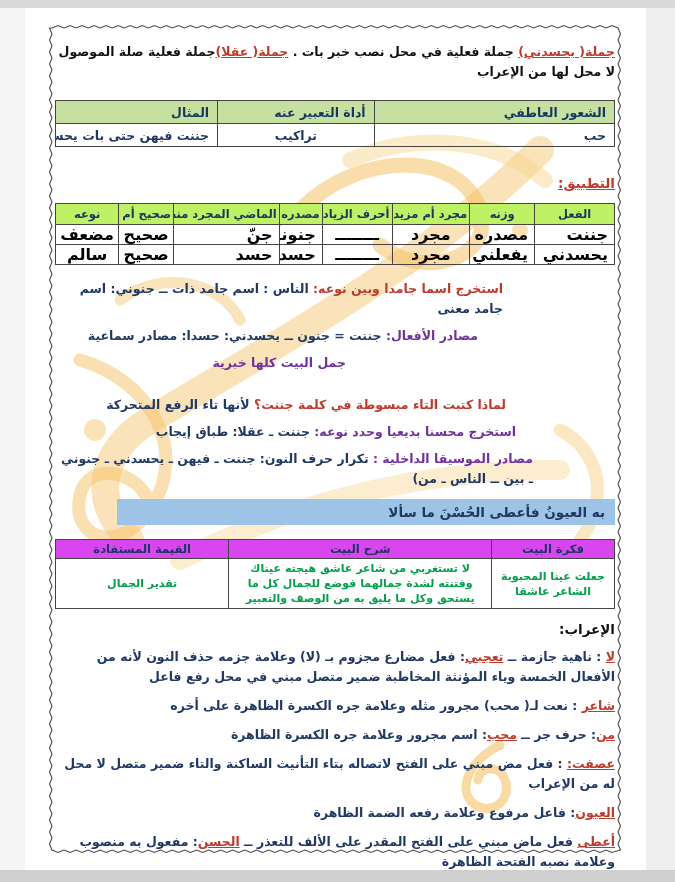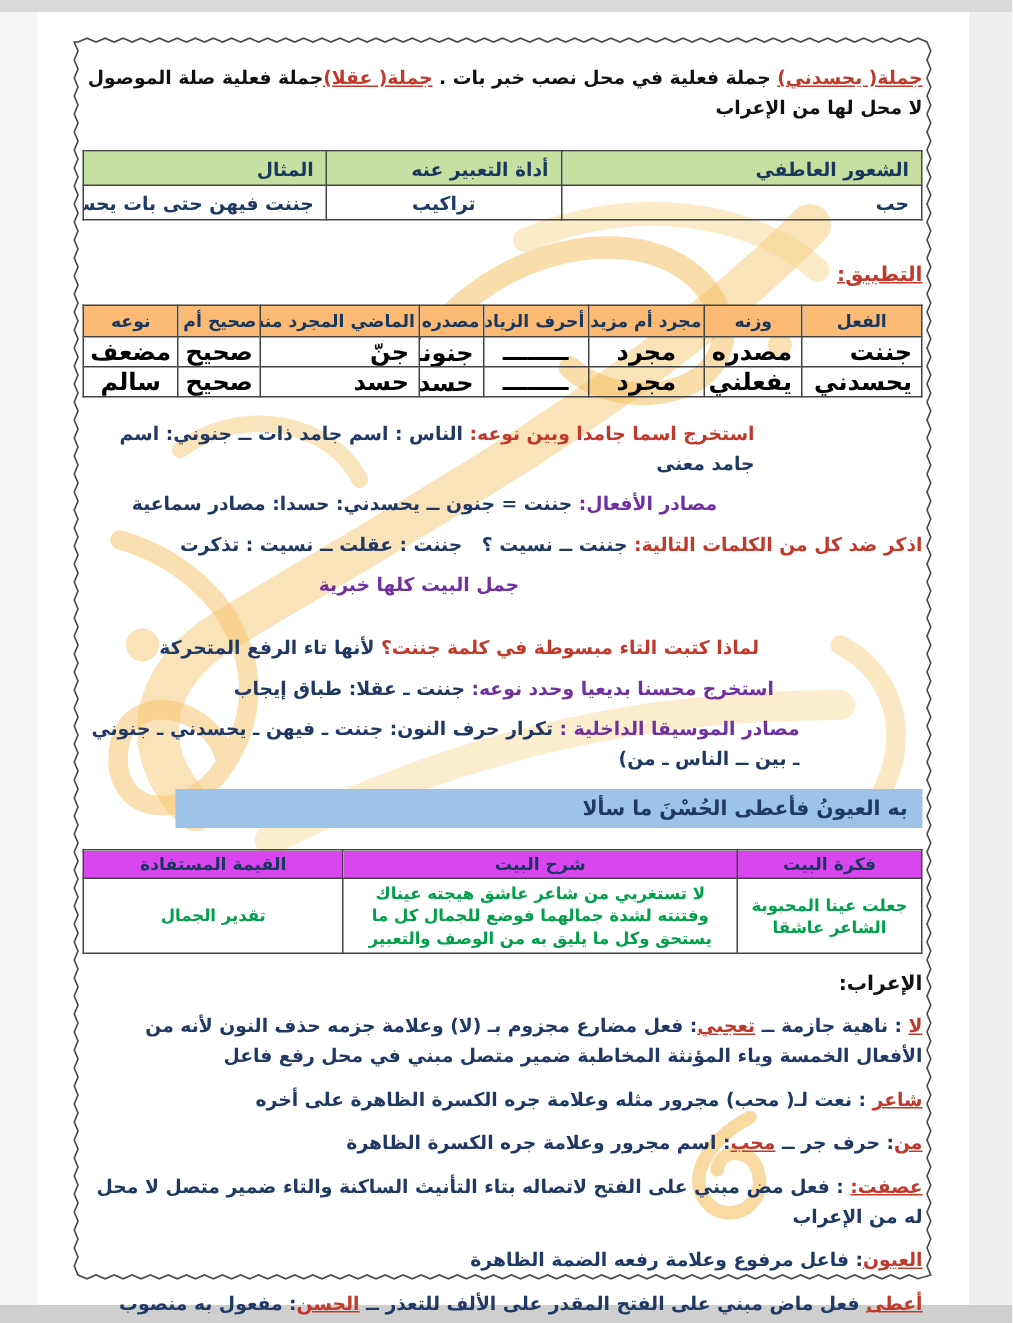--- a/index.html
+++ b/index.html
@@ -28,21 +28,21 @@
   .heading-i3rab{margin-top:10px;color:#111;}
   table.t{border-collapse:collapse;width:100%;table-layout:fixed;direction:rtl;}
   table.t th,table.t td{border:1px solid #444;overflow:hidden;white-space:nowrap;}
   table.t1{margin-top:18px;font-size:12.5px;}
   table.t1 th{background:#c6e0a2;color:#17375e;height:22px;text-align:right;padding:0 8px;}
   table.t1 td{color:#1f3864;height:22px;padding:0 8px;}
   table.t1 td:nth-child(1){text-align:right;}
   table.t1 td:nth-child(2){text-align:center;}
   table.t1 td:nth-child(3){text-align:right;}
   table.t2{margin-top:10px;font-size:11.5px;}
-  table.t2 th{background:#fdba74;color:#17375e;height:20px;text-align:center;padding:0 2px;}
+  table.t2 th{background:#bef264;color:#17375e;height:20px;text-align:center;padding:0 2px;}
   table.t2 td{color:#000000;height:17px;text-align:center;padding:0 3px;font-size:16px;}
   table.t2 td:nth-child(1),table.t2 td:nth-child(2),
   table.t2 td:nth-child(5),table.t2 td:nth-child(6){text-align:right;padding-right:6px;}
   table.t3{margin-top:14px;font-size:11.5px;}
   table.t3 th{background:#d946ef;color:#17375e;height:18px;text-align:center;padding:0 6px;}
   table.t3 td{color:#00a04a;text-align:center;padding:2px 4px;font-size:11px;
               white-space:normal;line-height:15px;vertical-align:middle;}
   .qa{margin-top:14px;}
   .verse{margin-top:10px;width:498px;height:26px;background:#9dc3e6;color:#1f3864;
          display:flex;justify-content:space-between;align-items:center;
@@ -146,21 +146,20 @@
             <td>حسد</td>
             <td>صحيح</td>
             <td>سالم</td>
           </tr>
         </tbody>
       </table>
 
     <div class="qa">
         <div class="line" style="margin-right: 112px;"><span class="c-red">استخرج اسما جامدا وبين نوعه: </span><span class="c-navy">الناس : اسم جامد ذات ــ جنوني: اسم جامد معنى</span></div>
         <div class="line" style="margin-right: 137px;"><span class="c-purple">مصادر الأفعال: </span><span class="c-navy">جننت = جنون ــ يحسدني: حسدا: مصادر سماعية</span></div>
-        <div class="line"><span class="c-red">اذكر ضد كل من الكلمات التالية: </span><span class="c-navy">جننت ــ نسيت ؟&nbsp;&nbsp; جننت : عقلت ــ نسيت : تذكرت</span></div>
         <div class="line" style="margin-right: 269px;"><span class="c-purple">جمل البيت كلها خبرية</span></div>
         <div class="line" style="margin-right: 109px; margin-top: 22px;"><span class="c-red">لماذا كتبت التاء مبسوطة في كلمة جننت؟ </span><span class="c-navy">لأنها تاء الرفع المتحركة</span></div>
         <div class="line" style="margin-right: 99px;"><span class="c-purple">استخرج محسنا بديعيا وحدد نوعه: </span><span class="c-navy">جننت ـ عقلا: طباق إيجاب</span></div>
         <div class="line" style="margin-right: 82px;"><span class="c-purple">مصادر الموسيقا الداخلية : </span><span class="c-navy">تكرار حرف النون: جننت ـ فيهن ـ يحسدني ـ جنوني ـ بين ــ الناس ـ من)</span></div>
       </div>
 
     <div class="verse">
       <span>به العيونُ فأعطى الحُسْنَ ما سألا</span>
     </div>
 

